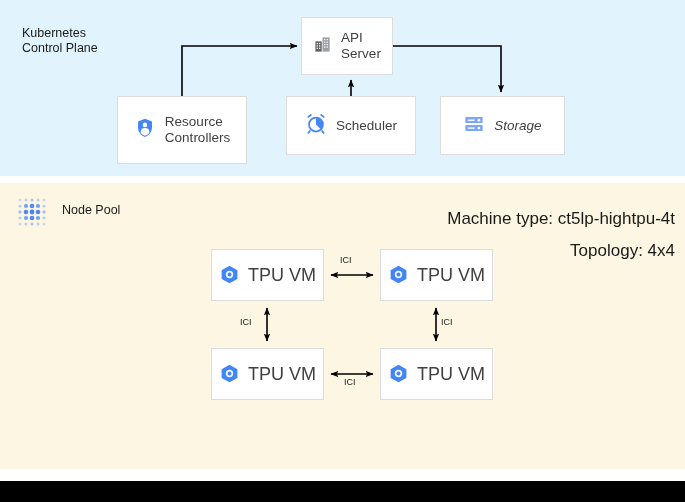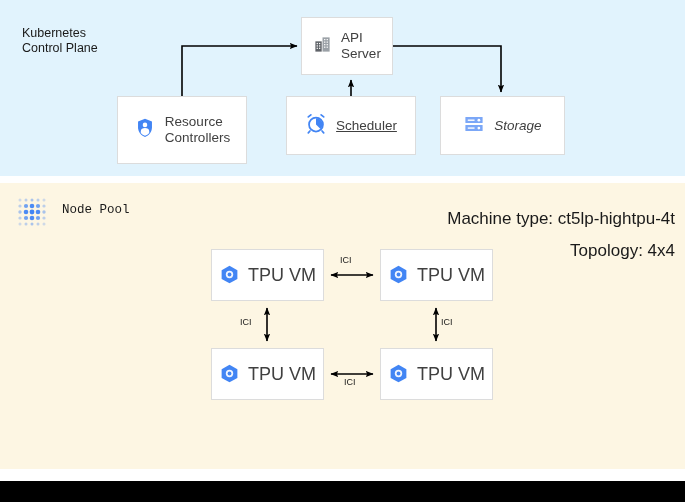--- a/index.html
+++ b/index.html
@@ -57,21 +57,20 @@
   }
   #control-plane-title {
     left: 22px;
     top: 26px;
     width: 160px;
   }
   #node-pool-title {
     left: 62px;
     top: 203px;
     font-size: 12.5px;
-    font-family: Liberation Mono, monospace;
   }
   #machine-meta {
     right: 10px;
     top: 195px;
     text-align: right;
     font-size: 17px;
     line-height: 16px;
   }
 
   
@@ -91,21 +90,21 @@
   .node-box .box-label {
     white-space: pre-line;
   }
   .node-box .box-icon {
     flex: 0 0 auto;
     display: block;
   }
 
   #box-api-server  { left: 301px; top: 17px;  width: 92px;  height: 58px; }
   #box-resource    { left: 117px; top: 96px;  width: 130px; height: 68px; }
-  #box-scheduler   { left: 286px; top: 96px;  width: 130px; height: 59px; text-decoration: underline; }
+  #box-scheduler   { left: 286px; top: 96px;  width: 130px; height: 59px; }
   #box-storage     { left: 440px; top: 96px;  width: 125px; height: 59px; font-style: italic; }
 
   #box-tpu-1 { left: 211px; top: 249px; width: 113px; height: 52px; }
   #box-tpu-2 { left: 380px; top: 249px; width: 113px; height: 52px; }
   #box-tpu-3 { left: 211px; top: 348px; width: 113px; height: 52px; }
   #box-tpu-4 { left: 380px; top: 348px; width: 113px; height: 52px; }
 
   .tpu-box { font-size: 18px; gap: 8px; }
 
   

